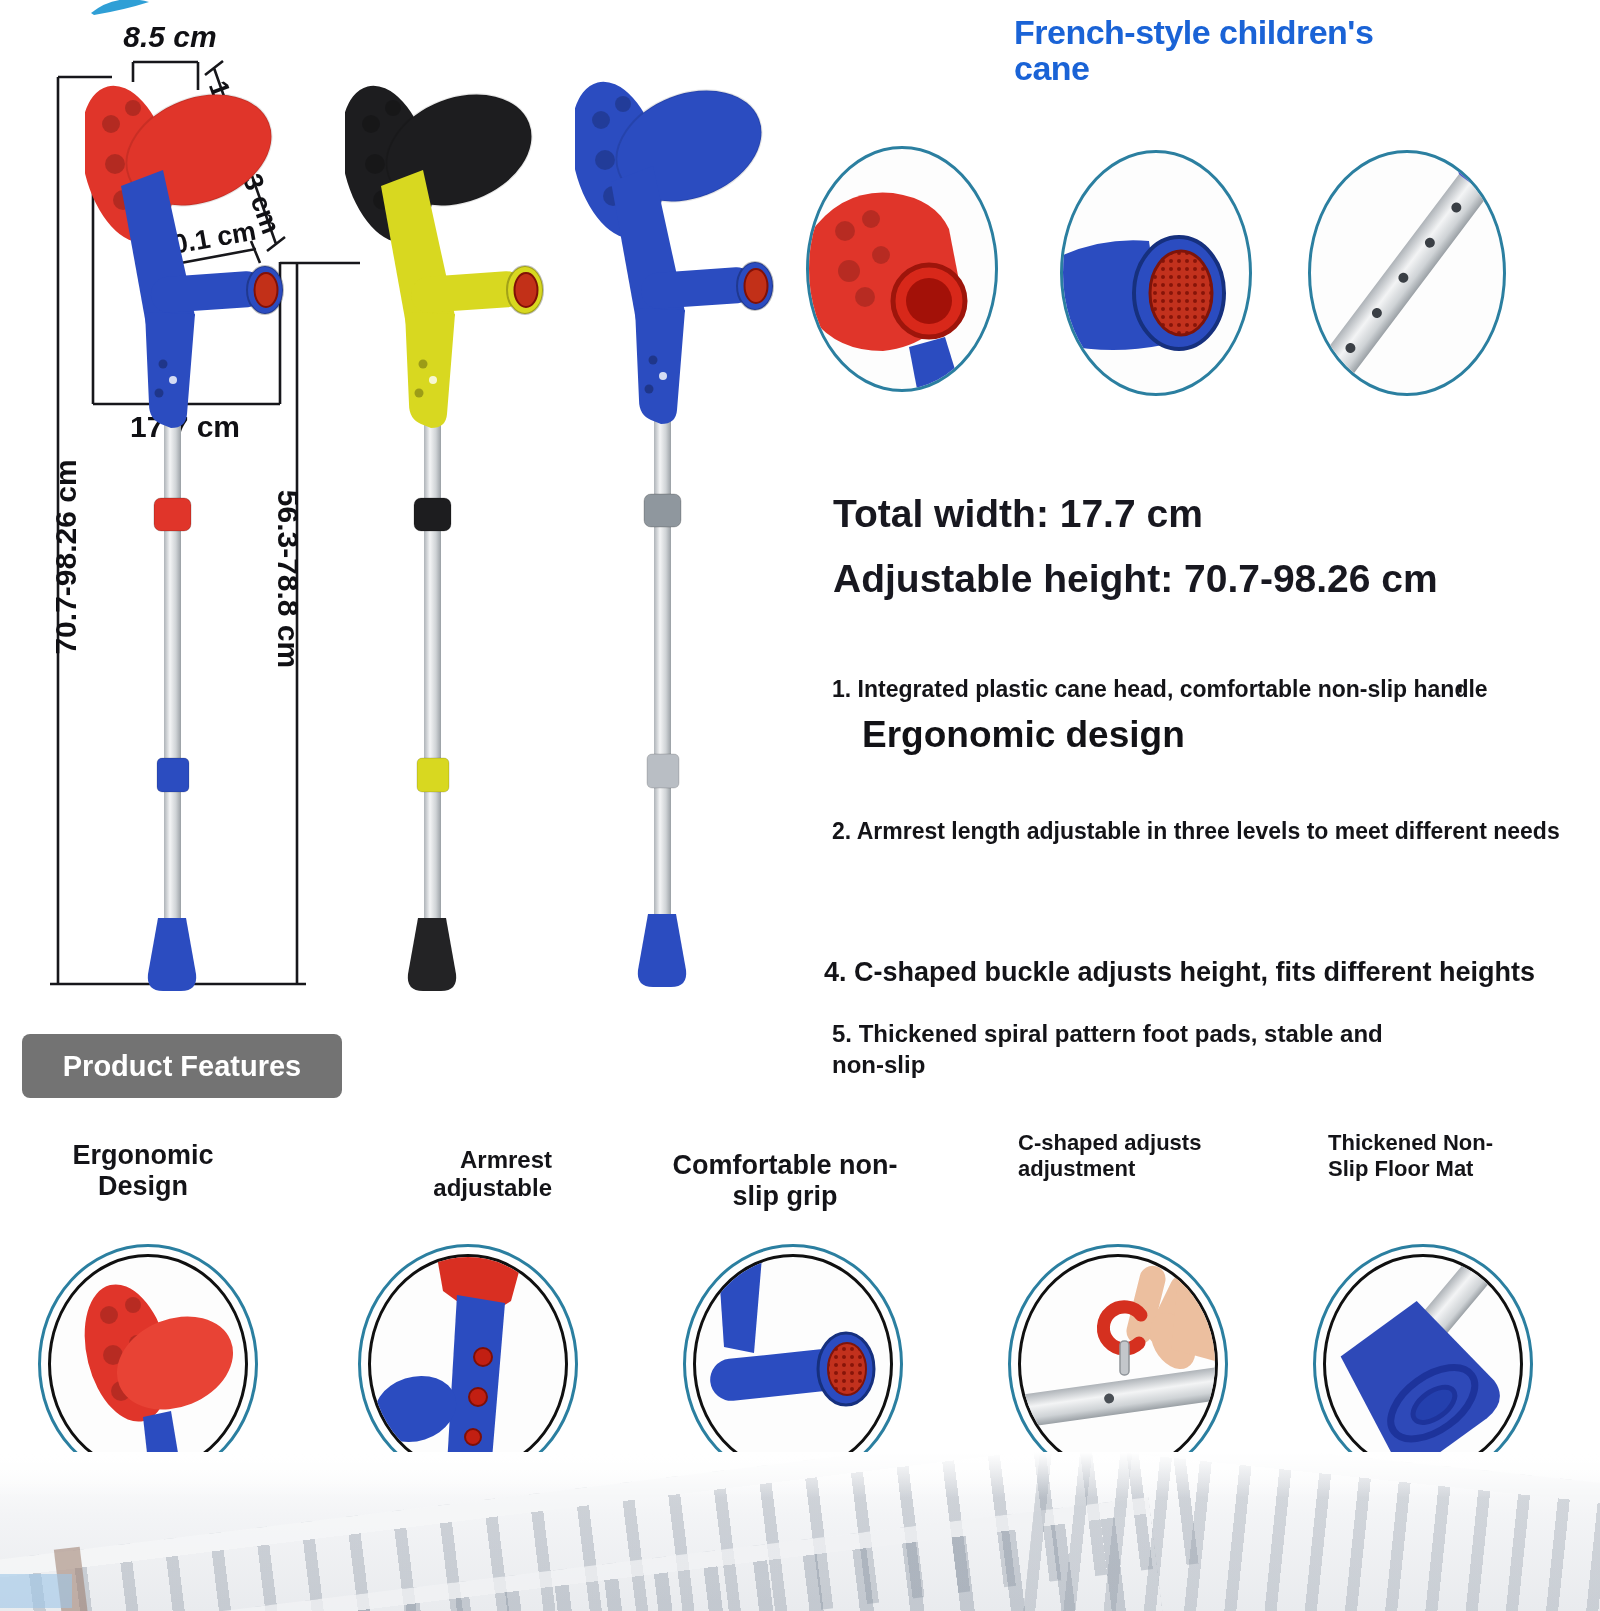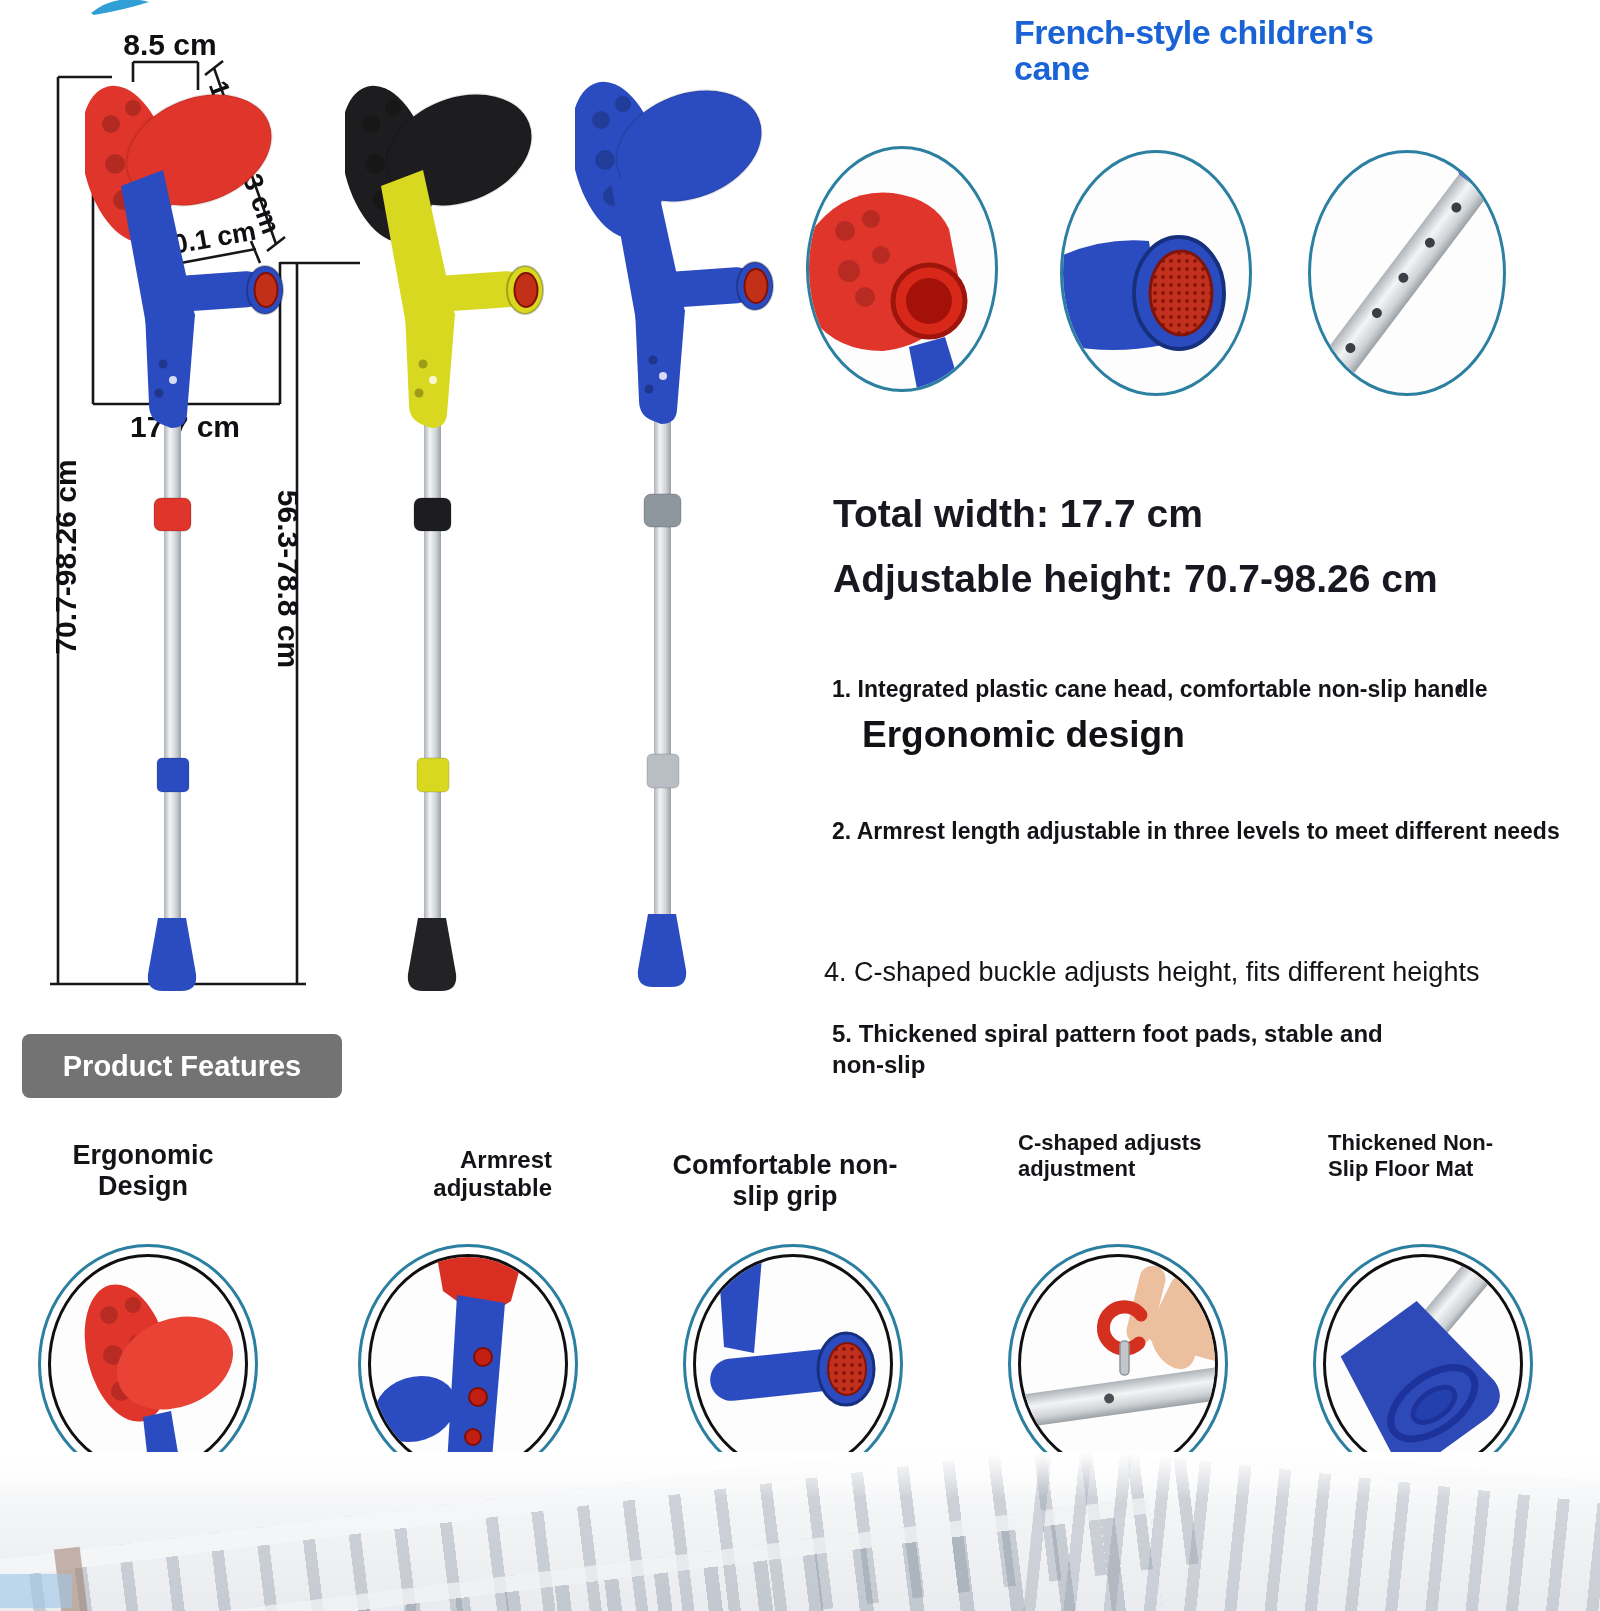--- a/index.html
+++ b/index.html
@@ -2,21 +2,21 @@
 <html><head>
 <meta charset="utf-8">
 <style>
   html,body{margin:0;padding:0;background:#fff;}
   .page{position:relative;width:1600px;height:1611px;background:#ffffff;overflow:hidden;
         font-family:"Liberation Sans",sans-serif;color:#16161c;}
   .abs{position:absolute;}
   .dim-label{position:absolute;font-weight:700;font-size:30px;color:#101014;text-align:center;white-space:nowrap;}
   .spec{position:absolute;font-weight:800;font-size:39px;color:#181820;white-space:nowrap;}
   .feat{position:absolute;font-weight:800;font-size:23px;color:#141418;white-space:nowrap;}
-  .feat-big{position:absolute;font-weight:400;font-size:27px;color:#141418;white-space:nowrap;}
+  .feat-big{position:absolute;font-weight:700;font-size:27px;color:#141418;white-space:nowrap;}
   .feat-wrap{position:absolute;font-weight:800;font-size:24px;color:#141418;width:600px;line-height:1.3;}
   .headline{position:absolute;font-weight:800;font-size:37px;color:#121216;white-space:nowrap;}
   .badge{position:absolute;left:22px;top:1034px;width:320px;height:64px;background:#737373;border-radius:8px;
          display:flex;align-items:center;justify-content:center;color:#ffffff;font-weight:700;font-size:29px;}
   .title{position:absolute;left:1014px;top:14px;width:410px;font-weight:800;font-size:34px;line-height:1.06;
          color:#1a63d6;letter-spacing:-0.5px;}
   .circle-top{position:absolute;border:3px solid #2b7fa0;border-radius:50%;overflow:hidden;background:#fdfdfd;}
   .circle-bot-outer{position:absolute;width:214px;height:234px;border:3px solid #2b7fa0;border-radius:50%;background:#fefefe;}
   .circle-bot-inner{position:absolute;left:7px;top:7px;right:7px;bottom:7px;border:3px solid #101010;border-radius:50%;overflow:hidden;background:#fdfdfd;}
   .bot-label{position:absolute;font-weight:800;color:#141418;}
@@ -56,21 +56,21 @@
     <g stroke="#17171b" stroke-width="2.6" fill="none">
       <path d="M133,62 H198 M133,62 V82 M198,62 V90"></path>
       <path d="M58,77 H112 M58,77 V984 M50,984 H306"></path>
       <path d="M93,140 V404 M93,404 H280 M280,404 V262"></path>
       <path d="M297,263 V984 M280,263 H360"></path>
       <path d="M214,68 L276,244 M205,75 L223,61 M267,251 L285,237"></path>
       <path d="M170,265 L256,249 M251,241 L260,263"></path>
     </g>
   </svg>
 
-  <div class="dim-label" style="left:118px;top:28px;width:104px;">8.5 cm</div>
+  <div class="dim-label" style="left:118px;top:20px;width:104px;font-style:italic;">8.5 cm</div>
   <div class="dim-label" style="left:124px;top:142px;width:240px;font-size:27px;transform:rotate(70deg);">16.3-21.3 cm</div>
   <div class="dim-label" style="left:137px;top:224px;width:140px;font-size:27px;transform:rotate(-10deg);">10.1 cm</div>
   <div class="dim-label" style="left:120px;top:410px;width:130px;">17.7 cm</div>
   <div class="dim-label" style="left:-109px;top:540px;width:350px;transform:rotate(-90deg);">70.7-98.26 cm</div>
   <div class="dim-label" style="left:123px;top:562px;width:330px;transform:rotate(90deg);">56.3-78.8 cm</div>
 
   <div class="crutch-slot" style="left:85px;top:62px;"><svg viewBox="0 0 212 935" width="212" height="935">
     <defs>
           <linearGradient id="alu0" x1="0" y1="0" x2="1" y2="0">
       <stop offset="0" stop-color="#aeb3b8"></stop>

